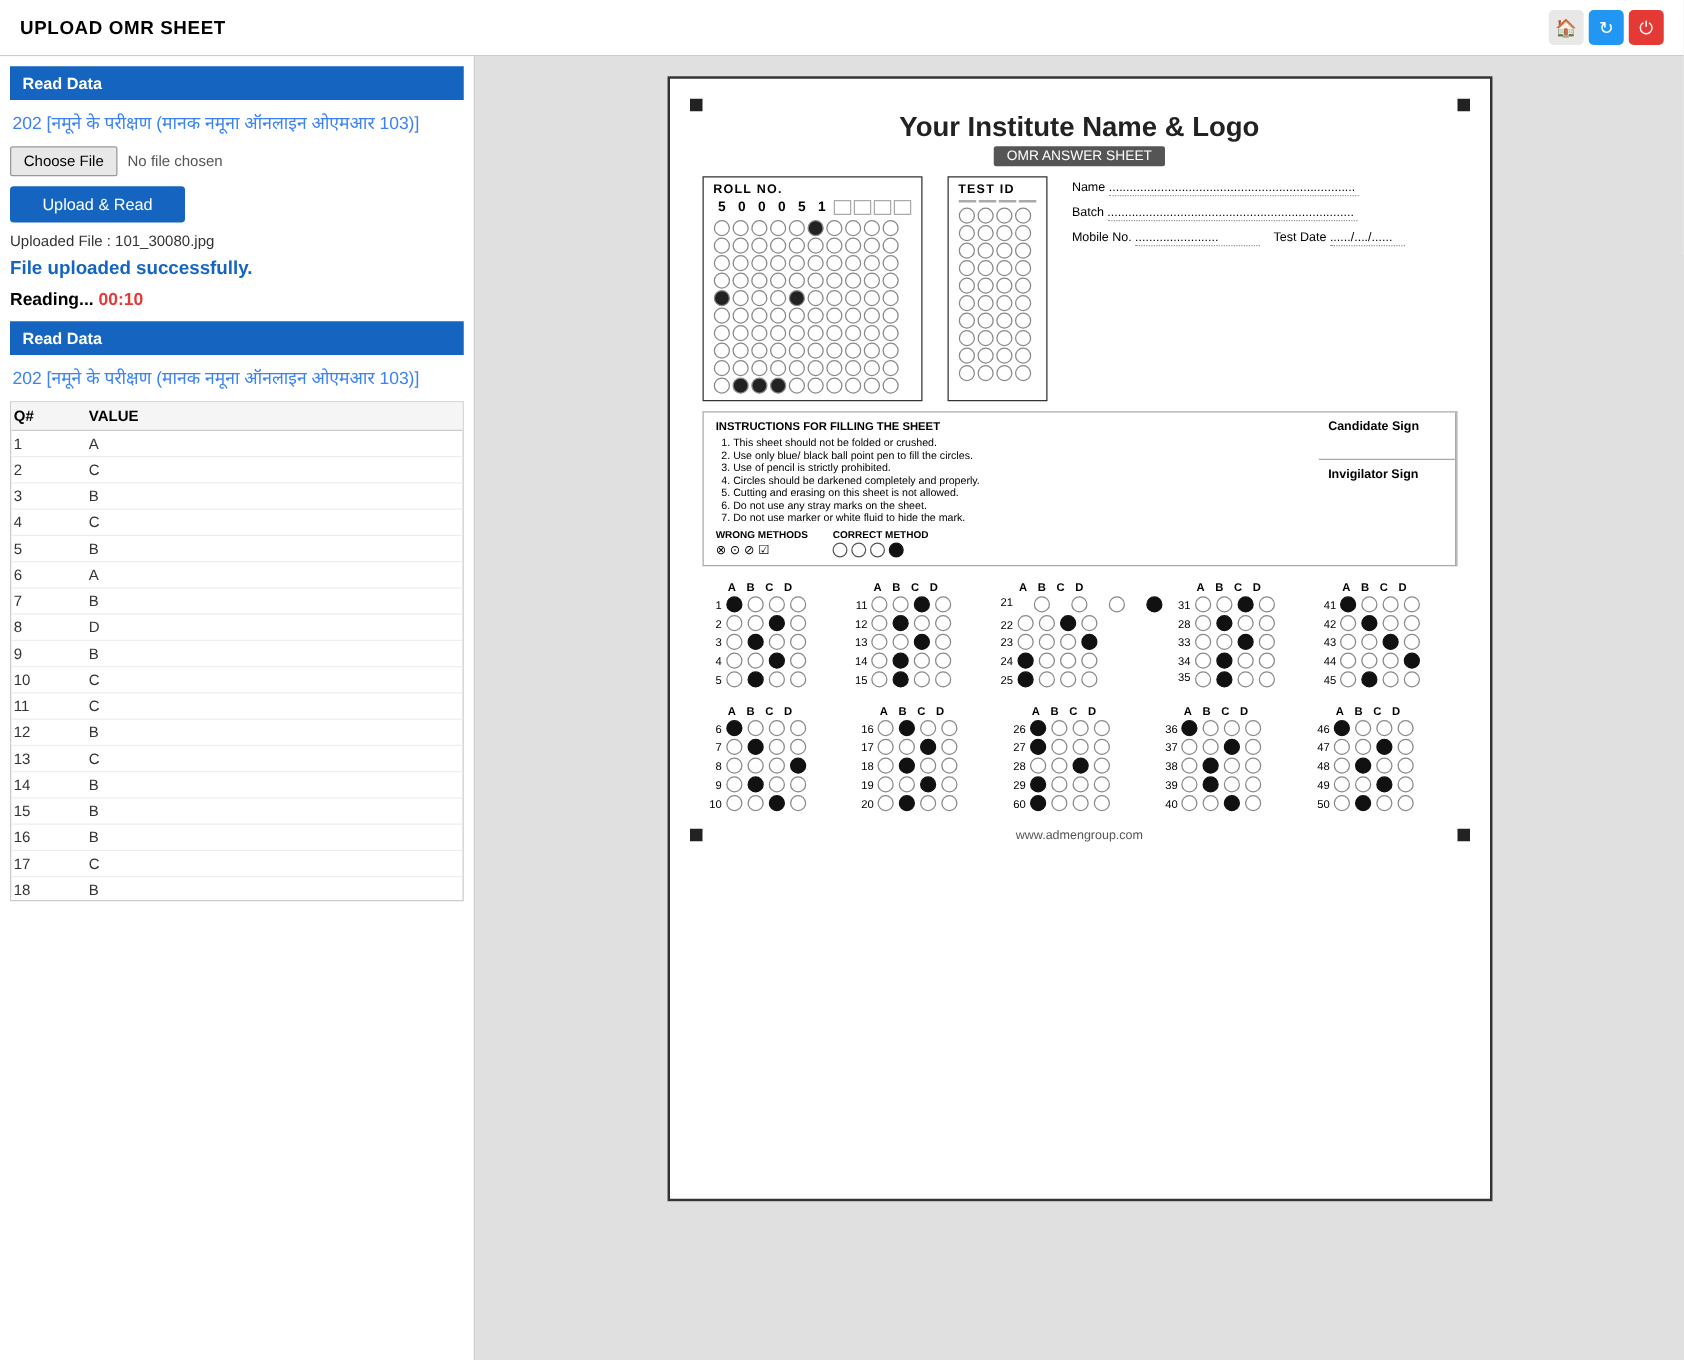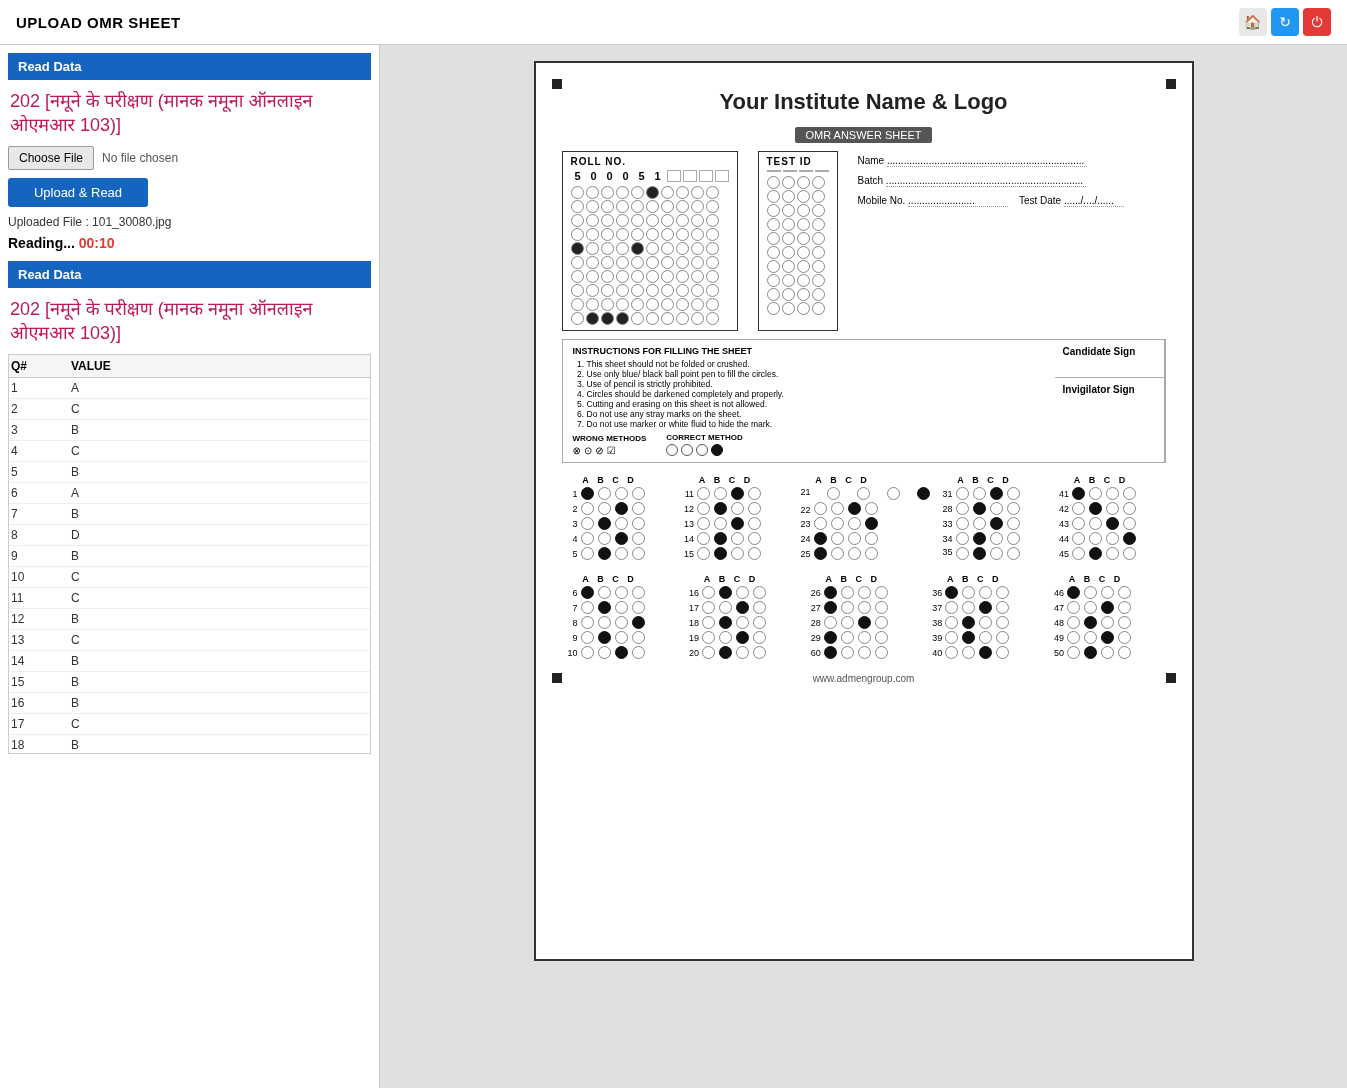--- a/index.html
+++ b/index.html
@@ -54,22 +54,22 @@
     .section-header {
       background: #1565C0;
       color: white;
       padding: 6px 10px;
       font-weight: bold;
       font-size: 13px;
       margin-bottom: 4px;
     }
 
     .hindi-text {
-      font-size: 18px;
-      color: #be185d;
+      font-size: 14px;
+      color: #3b82f6;
       padding: 4px 2px;
       margin-bottom: 6px;
     }
 
     .file-input-row {
       display: flex;
       align-items: center;
       gap: 8px;
       margin-bottom: 8px;
     }
@@ -174,21 +174,21 @@
       font-size: 22px;
       font-weight: bold;
       color: #222;
     }
     .omr-subtitle {
       background: #555;
       color: white;
       font-size: 11px;
       padding: 2px 10px;
       display: inline-block;
-      margin-top: 12px;
+      margin-top: 2px;
       border-radius: 2px;
     }
 
     .field-label {
       font-size: 10px;
       font-weight: bold;
       margin-bottom: 3px;
       letter-spacing: 1px;
     }
 
@@ -234,20 +234,21 @@
 
     <div class="file-input-row">
       <button class="choose-file-btn">Choose File</button>
       <span class="no-file-label">No file chosen</span>
     </div>
 
     <button class="upload-btn">Upload &amp; Read</button>
 
     <div class="uploaded-file-info">Uploaded File : 101_30080.jpg</div>
 
+    <div class="success-msg">File uploaded successfully.</div>
 
     <div class="reading-msg">
       <span>Reading...</span>
       <span class="reading-timer">00:10</span>
     </div>
 
     <div class="section-header">Read Data</div>
     <div class="hindi-text">202 [नमूने के परीक्षण (मानक नमूना ऑनलाइन ओएमआर 103)]</div>
 
     <div class="results-scroll">

